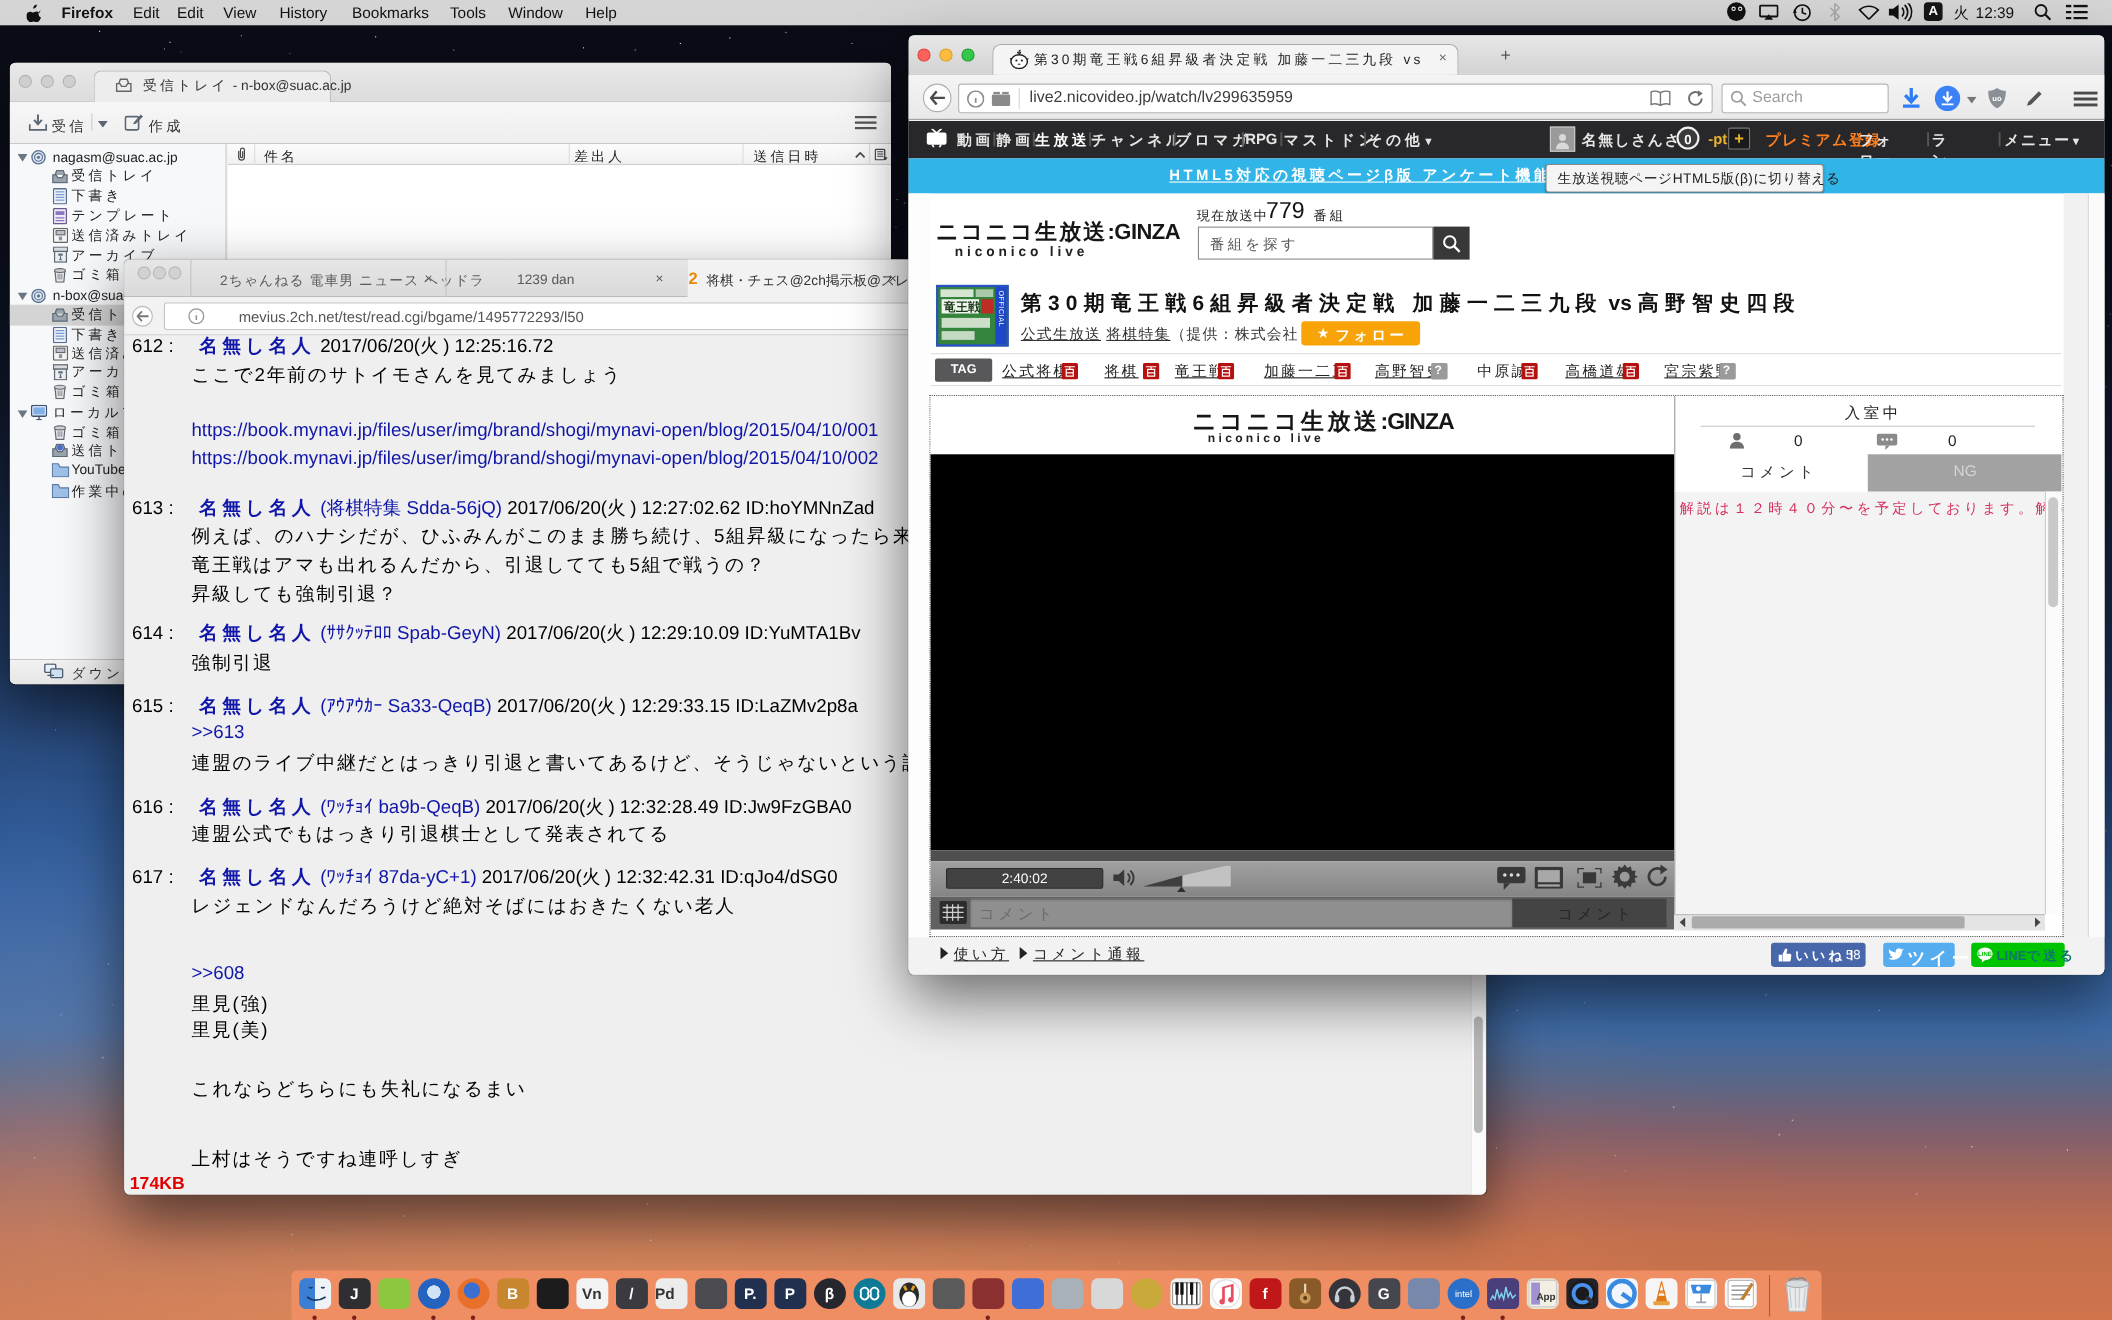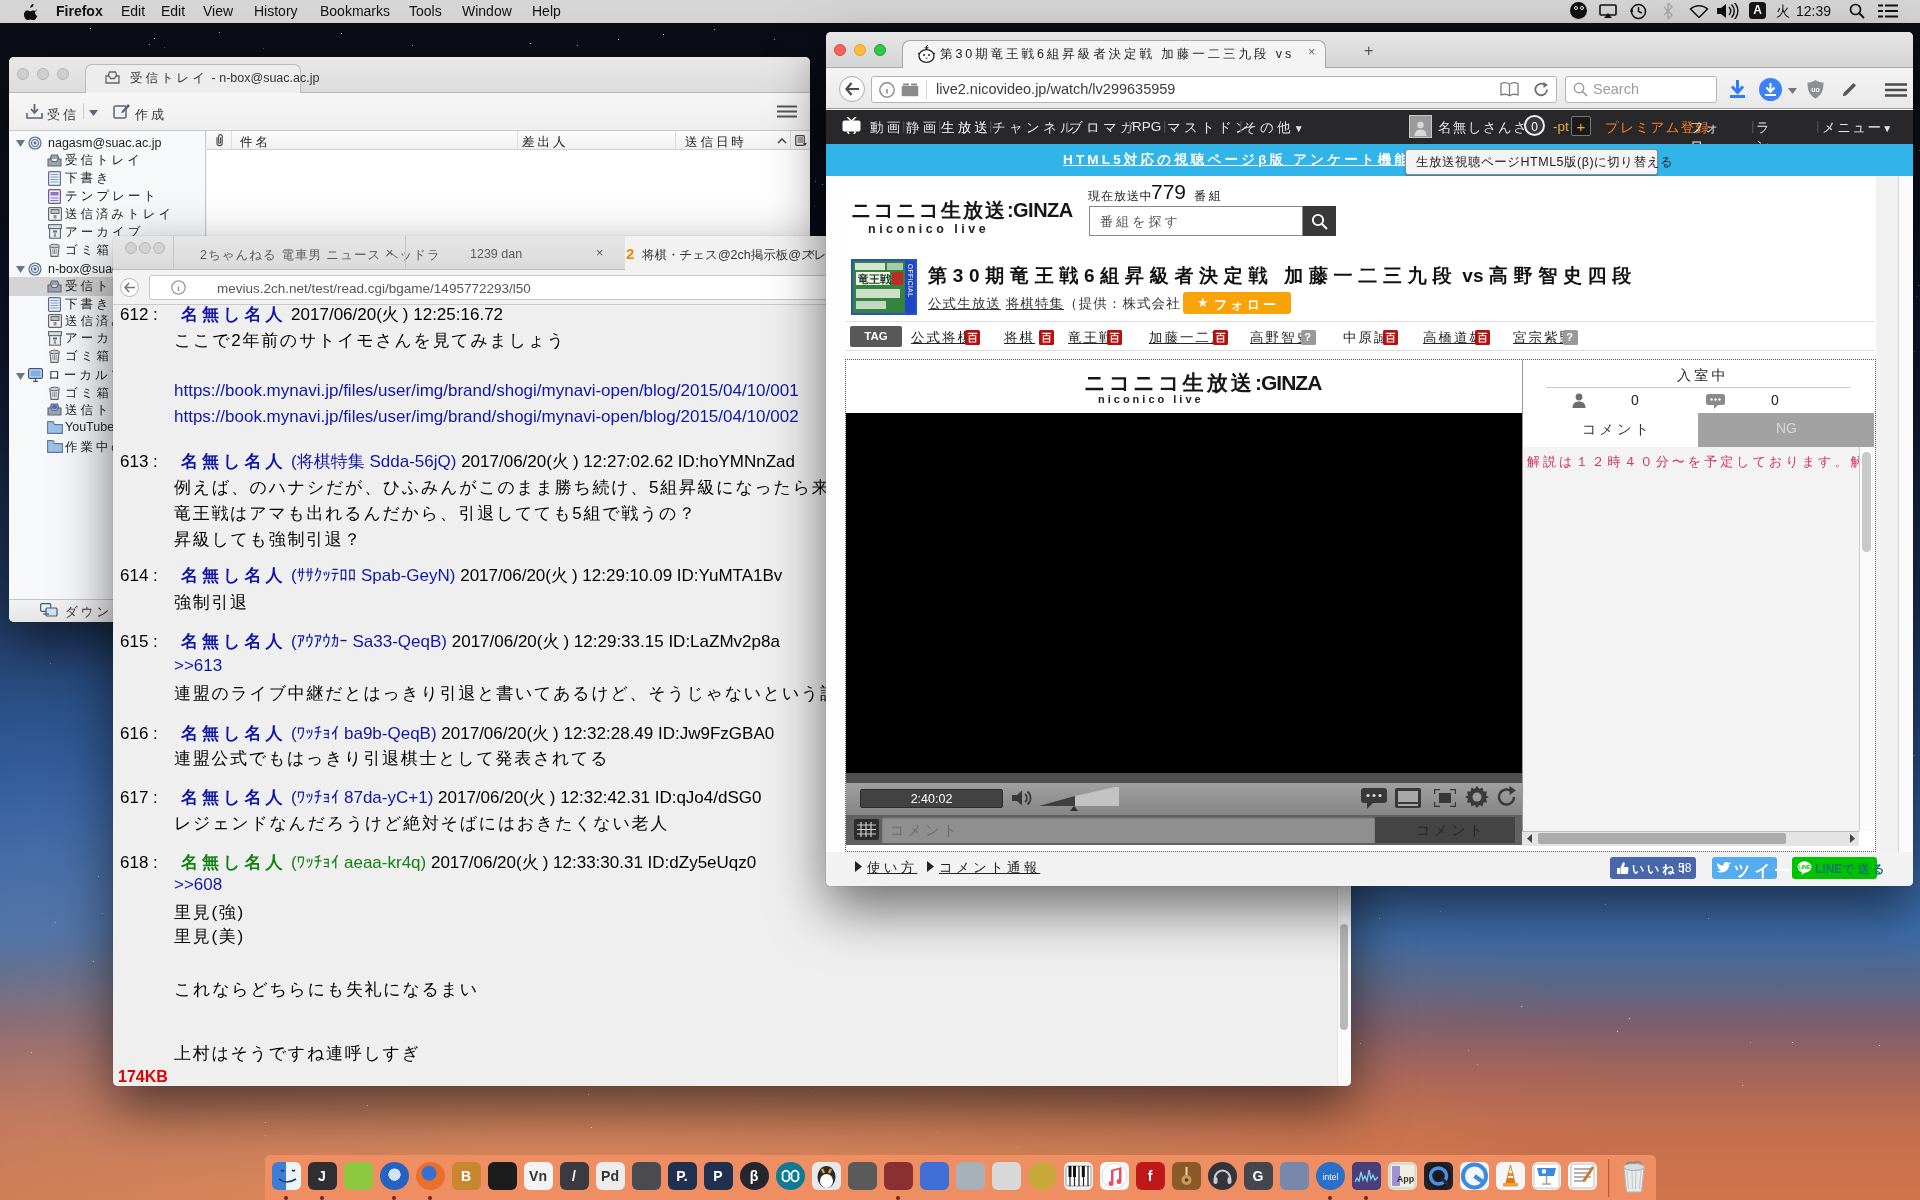--- a/index.html
+++ b/index.html
@@ -303,21 +303,20 @@
   <div class="pl bd k" style="top:292px">昇級しても強制引退？</div>
   <div class="pl" style="top:328px"><span class="num">614 :</span><span class="nm j">名無し名人</span> <span class="wb">(ｻｻｸｯﾃﾛﾛ Spab-GeyN)</span> 2017/06/20(<span class="j">火</span>) 12:29:10.09 ID:YuMTA1Bv</div>
   <div class="pl bd k" style="top:355px">強制引退</div>
   <div class="pl" style="top:394px"><span class="num">615 :</span><span class="nm j">名無し名人</span> <span class="wb">(ｱｳｱｳｶｰ Sa33-QeqB)</span> 2017/06/20(<span class="j">火</span>) 12:29:33.15 ID:LaZMv2p8a</div>
   <div class="pl bd lk" style="top:420px">&gt;&gt;613</div>
   <div class="pl bd k" style="top:446px">連盟のライブ中継だとはっきり引退と書いてあるけど、そうじゃないという説の人もいる。</div>
   <div class="pl" style="top:486px"><span class="num">616 :</span><span class="nm j">名無し名人</span> <span class="wb">(ﾜｯﾁｮｲ ba9b-QeqB)</span> 2017/06/20(<span class="j">火</span>) 12:32:28.49 ID:Jw9FzGBA0</div>
   <div class="pl bd k" style="top:511px">連盟公式でもはっきり引退棋士として発表されてる</div>
   <div class="pl" style="top:550px"><span class="num">617 :</span><span class="nm j">名無し名人</span> <span class="wb">(ﾜｯﾁｮｲ 87da-yC+1)</span> 2017/06/20(<span class="j">火</span>) 12:32:42.31 ID:qJo4/dSG0</div>
   <div class="pl bd k" style="top:576px">レジェンドなんだろうけど絶対そばにはおきたくない老人</div>
-  <div class="pl" style="top:615px"><span class="num">618 :</span><span class="ng j">名無し名人</span> <span class="wg">(ﾜｯﾁｮｲ aeaa-kr4q)</span> 2017/06/20(<span class="j">火</span>) 12:33:30.31 ID:dZy5eUqz0</div>
   <div class="pl bd lk" style="top:639px">&gt;&gt;608</div>
   <div class="pl bd k" style="top:665px">里見(強)</div>
   <div class="pl bd k" style="top:689px">里見(美)</div>
   <div class="pl bd k" style="top:742px">これならどちらにも失礼になるまい</div>
   <div class="pl bd k" style="top:806px">上村はそうですね連呼しすぎ</div>
   <div class="pl" style="top:832px;left:5px;font-size:16px;font-weight:bold;color:#e00000">174KB</div>
  </div>
  <div class="ab" style="left:1224px;top:69px;width:14px;height:781px;background:#fafafa;border-left:1px solid #e3e3e3;border-radius:0 0 5px 0"></div>
  <div class="ab" style="left:1227px;top:688px;width:8px;height:106px;background:#b9b9b9;border-radius:4px"></div>
 </div>
@@ -392,21 +391,21 @@
  <svg class="ab" style="left:1059px;top:51px" width="22" height="14" viewBox="0 0 22 14">
       <path d="M0 1.5 H22 M0 7 H22 M0 12.5 H22" stroke="#4a4a4a" stroke-width="2.6"></path>
     </svg>
 
  <div class="ab" style="left:0;top:78px;width:1087px;height:34px;background:#28282b"></div>
  <svg class="ab" style="left:16px;top:85px" width="19" height="17" viewBox="0 0 19 17">
       <rect x="0.5" y="3.5" width="18" height="11" rx="2" fill="#fff"></rect>
       <path d="M5 0 L9.5 4 L14 0" stroke="#fff" stroke-width="1.6" fill="none"></path>
       <path d="M5.5 14.5 L7 17 M13.5 14.5 L12 17" stroke="#fff" stroke-width="1.6"></path>
     </svg>
- <div class="ab" style="left:0;top:78px;width:906px;height:34px;font-size:13.5px;font-weight:normal;color:#e6e6e6">
+ <div class="ab" style="left:0;top:78px;width:906px;height:34px;font-size:13.5px;font-weight:bold;color:#e6e6e6">
   <span class="ab j" style="left:44px;top:9px">動画</span>
       <span class="ab" style="left:76px;top:8px;color:#555">|</span>
   <span class="ab j" style="left:80px;top:9px">静画</span>
       <span class="ab" style="left:112px;top:8px;color:#555">|</span>
   <span class="ab j" style="left:115px;top:9px;color:#fff">生放送</span>
       <span class="ab" style="left:163px;top:8px;color:#555">|</span>
   <span class="ab j" style="left:166px;top:9px">チャンネル</span>
       <span class="ab" style="left:240px;top:8px;color:#555">|</span>
   <span class="ab j" style="left:243px;top:9px">ブロマガ</span>
       <span class="ab" style="left:302px;top:8px;color:#555">|</span>
@@ -642,21 +641,21 @@
       <b style="display:block;text-align:center;line-height:28px;font-size:14px;color:#fff">B</b>
     </span>
  <span class="dicon" style="left:222.5px;background:#1c1c1c"></span>
  <span class="dicon" style="left:258.5px;background:#f3f3f3">
       <b style="display:block;text-align:center;line-height:28px;font-size:14px;color:#333">Vn</b>
     </span>
  <span class="dicon" style="left:294.5px;background:#3a3a40">
       <b style="display:block;text-align:center;line-height:28px;font-size:14px;color:#fff">/</b>
     </span>
  <span class="dicon" style="left:330.5px;background:#ececec">
-      <b style="display:block;text-align:center;line-height:28px;font-size:14px;color:#333">Pd</b>
+      <b style="display:block;text-align:left;line-height:28px;font-size:14px;color:#333">Pd</b>
     </span>
  <span class="dicon" style="left:366.5px;background:#4a4a50"></span>
  <span class="dicon" style="left:402.5px;background:#223050">
       <b style="display:block;text-align:center;line-height:28px;font-size:14px;color:#fff">P.</b>
     </span>
  <span class="dicon" style="left:438.5px;background:#223050">
       <b style="display:block;text-align:center;line-height:28px;font-size:14px;color:#fff">P</b>
     </span>
  <span class="dicon" style="left:474.5px;border-radius:50%;background:#26262e">
       <b style="display:block;text-align:center;line-height:28px;font-size:14px;color:#fff">β</b>

